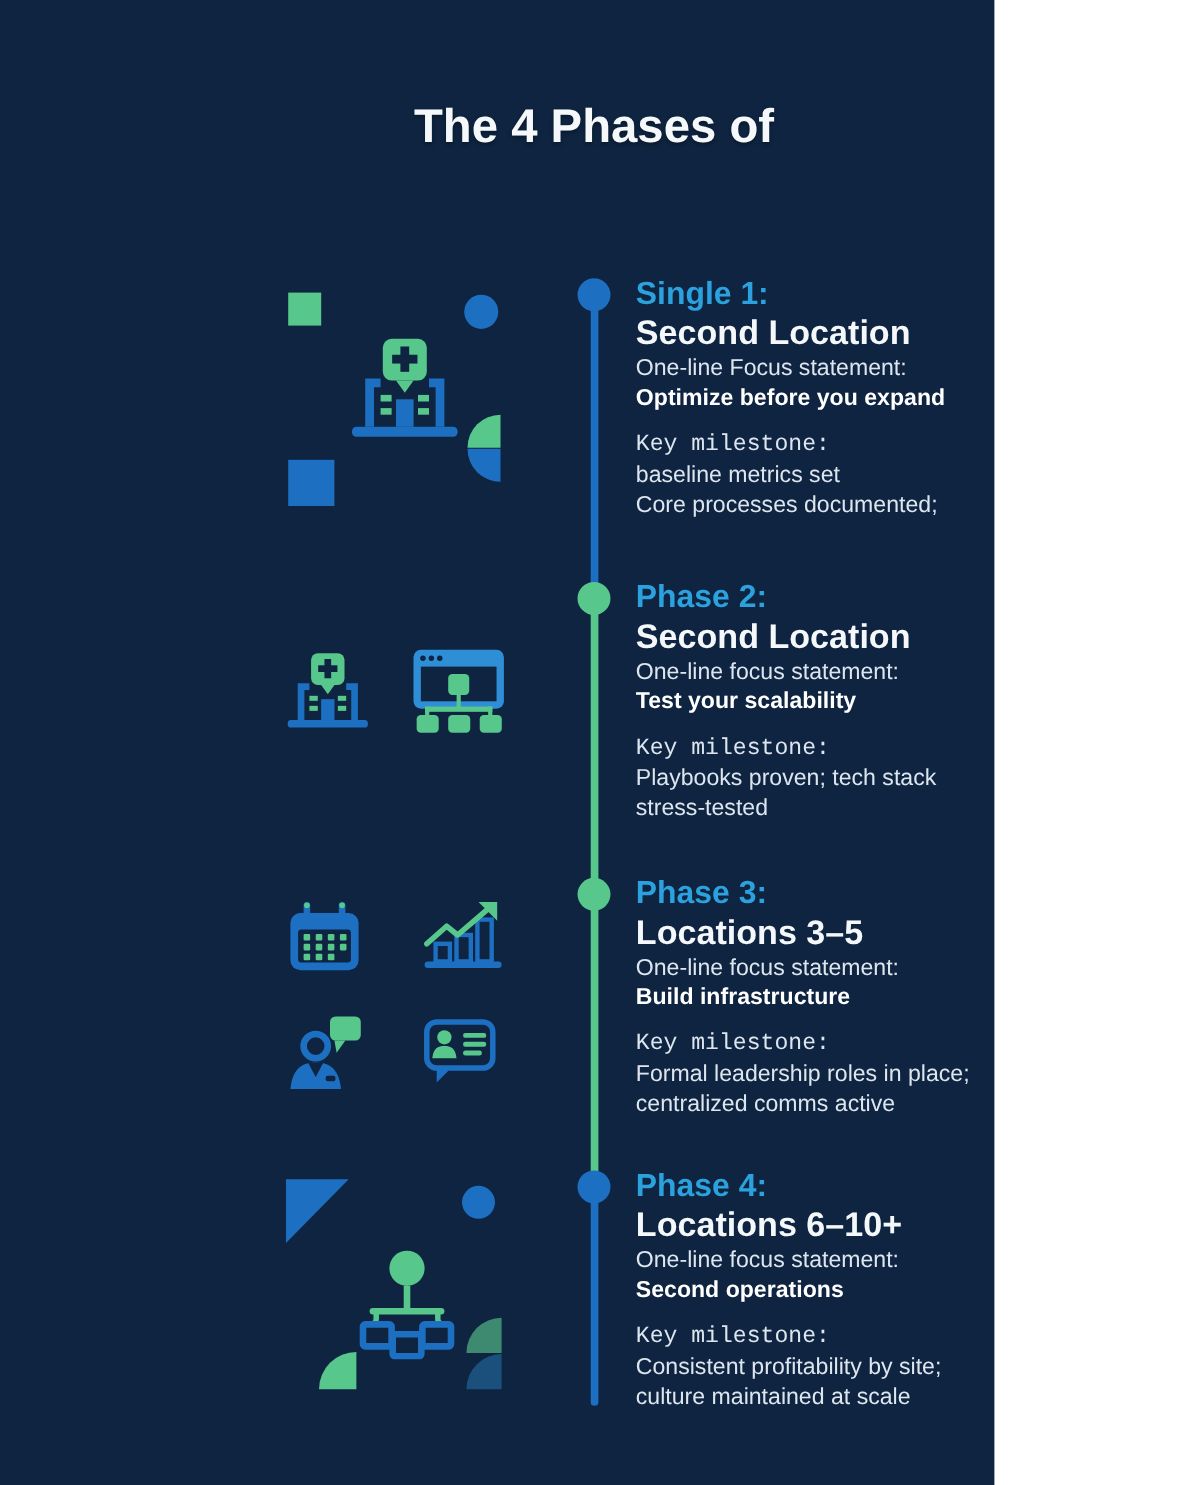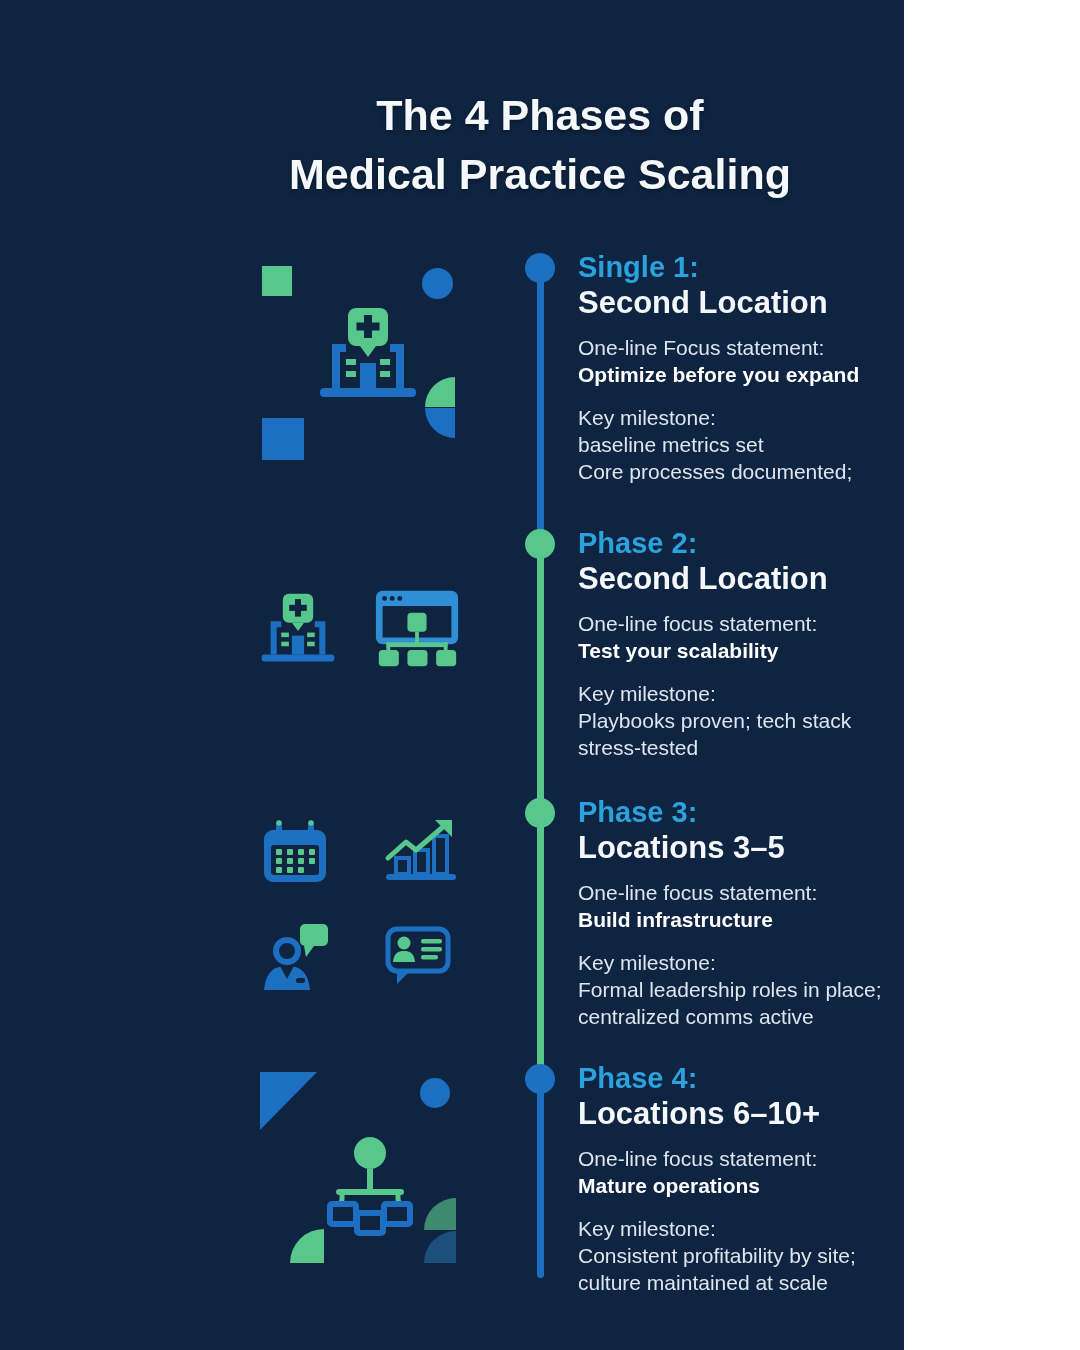--- a/index.html
+++ b/index.html
@@ -23,23 +23,23 @@
   .tl-seg{left:537px;width:7px;border-radius:4px;}
   .tl-seg.blue{background:#1d6fc2;}
   .tl-seg.green{background:#57c78b;}
   .tl-dot{width:30px;height:30px;border-radius:50%;left:525px;}
   .tl-dot.blue{background:#1d6fc2;}
   .tl-dot.green{background:#57c78b;}
   
   .phase{left:578px;width:372px;}
   .ph-heading{color:#2ba2de;font-size:29px;font-weight:bold;line-height:34px;}
   .ph-subtitle{color:#f5f8fa;font-size:31px;font-weight:bold;line-height:37px;}
-  .ph-label{color:#dde6ee;font-size:21px;line-height:27px;margin-top:13px;display:block;}
+  .ph-label{color:#dde6ee;font-size:21px;line-height:27px;display:block;}
   .ph-bold{color:#ffffff;font-size:21px;font-weight:bold;line-height:27px;display:block;}
-  .ph-mlabel{color:#dde6ee;font-size:21px;line-height:27px;margin-top:16px;display:block;}
+  .ph-mlabel{color:#dde6ee;font-size:21px;line-height:27px;margin-top:16px;display:block;font-family:Liberation Mono, monospace;}
   .ph-mline{color:#dde6ee;font-size:21px;line-height:27px;display:block;}
   
   .sq{display:block;}
   .circle{border-radius:50%;display:block;}
   .quarter-tl{border-radius:100% 0 0 0;display:block;}
   .quarter-bl{border-radius:0 0 0 100%;display:block;}
   .c-green{background:#57c78b;}
   .c-blue{background:#1d6fc2;}
   .c-teal{background:#3d8a70;}
   .c-steel{background:#1c507c;}
@@ -54,21 +54,20 @@
   }
   svg{display:block;}
 </style>
 </head>
 <body>
 
 <div id="canvas">
 
   <div class="abs title">
     <div>The 4 Phases of</div>
-    <div>Medical Practice Scaling</div>
   </div>
 
   <span class="abs tl-seg blue" style="top:267px;height:276px;"></span>
   <span class="abs tl-seg green" style="top:543px;height:269px;"></span>
   <span class="abs tl-seg green" style="top:812px;height:266px;"></span>
   <span class="abs tl-seg blue" style="top:1078px;height:200px;"></span>
 
   <span class="abs tl-dot blue" style="top:253px;"></span>
   <span class="abs tl-dot green" style="top:529px;"></span>
   <span class="abs tl-dot green" style="top:798px;"></span>
@@ -101,21 +100,21 @@
     <span class="ph-bold">Build infrastructure</span>
     <span class="ph-mlabel">Key milestone:</span>
     <span class="ph-mline">Formal leadership roles in place;</span>
     <span class="ph-mline">centralized comms active</span>
   </div>
 
   <div class="abs phase" style="top:1061px;">
     <div class="ph-heading">Phase 4:</div>
     <div class="ph-subtitle">Locations 6–10+</div>
     <span class="ph-label">One-line focus statement:</span>
-    <span class="ph-bold">Mature operations</span>
+    <span class="ph-bold">Second operations</span>
     <span class="ph-mlabel">Key milestone:</span>
     <span class="ph-mline">Consistent profitability by site;</span>
     <span class="ph-mline">culture maintained at scale</span>
   </div>
 
   <span class="abs sq c-green" style="left:262px;top:266px;width:30px;height:30px;"></span>
   <span class="abs circle c-blue" style="left:422px;top:268px;width:31px;height:31px;"></span>
   <span class="abs" style="left:318px;top:306px;">
     <svg width="100" height="94" viewBox="0 0 100 94">
       <rect x="2" y="82" width="96" height="9" rx="4" fill="#1d6fc2"></rect>

